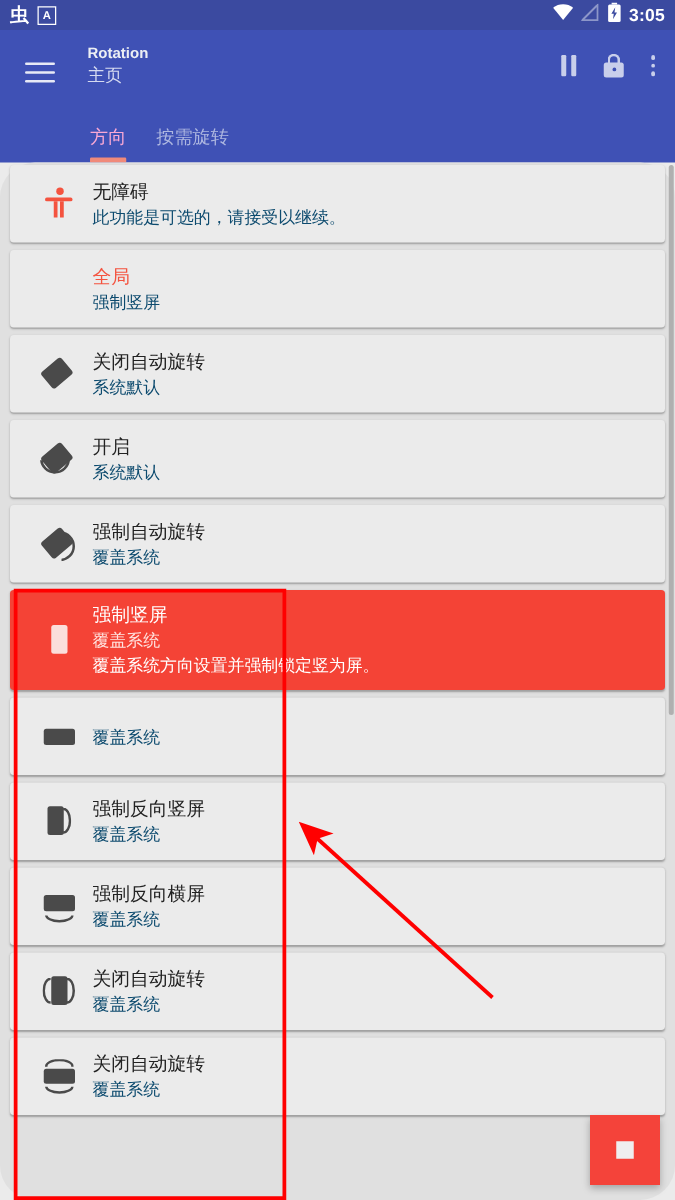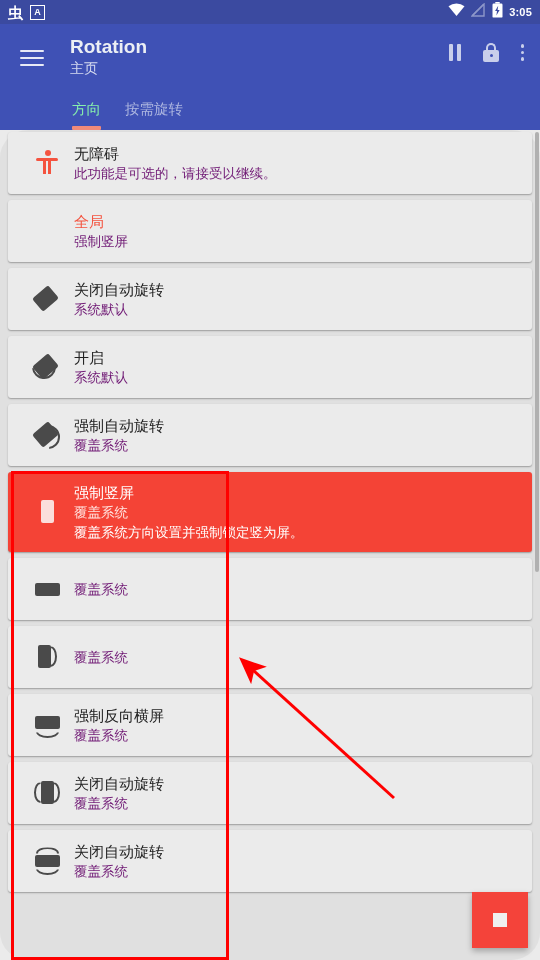--- a/index.html
+++ b/index.html
@@ -26,37 +26,37 @@
     color: #ffffff;
   }
   #statusbar .left { display: flex; align-items: center; gap: 7px; }
   #statusbar .right { margin-left: auto; display: flex; align-items: center; gap: 6px; }
   .sb-glyph { font-size: 15px; line-height: 1; color:#fff; font-weight: 700; }
   .sb-badge {
     width: 15px; height: 15px; border: 1.6px solid #fff;
     display:flex; align-items:center; justify-content:center;
     font-size: 9px; font-weight: 700; color:#fff; line-height:1;
   }
-  .clock { font-size: 11px; font-weight: 700; color: #fff; letter-spacing: .2px; }
+  .clock { font-size: 14px; font-weight: 700; color: #fff; letter-spacing: .2px; }
 
   
   #appbar {
     background: #3f51b5;
     height: 106px;
     position: relative;
   }
   #appbar-top { display: flex; align-items: flex-start; padding: 10px 12px 0 12px; height: 62px; }
   #hamburger {
     width: 40px; height: 40px; margin-top: 4px;
     display: flex; flex-direction: column; justify-content: center; align-items: center; gap: 5px;
     cursor: pointer;
   }
   #hamburger span { display:block; width: 24px; height: 2px; background: #e8eaf6; border-radius: 1px; }
   #titles { margin-left: 18px; padding-top: 2px; }
-  #app-title { font-size: 19px; font-weight: 700; color: #eceff4; line-height: 1.15; }
+  #app-title { font-size: 12px; font-weight: 700; color: #eceff4; line-height: 1.15; }
   #app-subtitle { font-size: 14px; color: #d5daf0; line-height: 1.4; margin-top: 1px; }
   #appbar-actions { margin-left: auto; display: flex; align-items: center; gap: 22px; padding-top: 9px; padding-right: 4px; }
   .act { cursor: pointer; display:flex; align-items:center; justify-content:center; }
   .pause-ic { display:flex; gap: 4px; }
   .pause-ic i { display:block; width: 4px; height: 17px; background: #c9cfeb; border-radius: 1px; }
   .lock-ic { position: relative; width: 16px; height: 19px; }
   .lock-ic .shackle {
     position:absolute; top:0; left:3px; width:10px; height:9px;
     border: 2.3px solid #c9cfeb; border-bottom: none;
     border-radius: 6px 6px 0 0;
@@ -66,21 +66,21 @@
     background: #c9cfeb; border-radius: 2px;
   }
   .lock-ic .hole { position:absolute; bottom:5px; left:7px; width:3px; height:3px; background:#3f51b5; border-radius:50%; }
   .dots-ic { display:flex; flex-direction:column; gap: 3px; align-items:center; }
   .dots-ic i { width: 3.5px; height: 3.5px; background: #c9cfeb; border-radius: 50%; display:block; }
 
   #tabs { display: flex; align-items: flex-end; padding-left: 60px; height: 44px; }
   .tab {
     padding: 0 12px 11px 12px; font-size: 14.5px; cursor: pointer; position: relative;
   }
-  .tab.active { color: #86efac; }
+  .tab.active { color: #f9a8d4; }
   .tab.inactive { color: #aeb7e0; }
   .tab .indicator {
     position: absolute; left: 12px; right: 12px; bottom: 0; height: 4px;
     background: #f08a7a; border-radius: 1px;
   }
 
   
   #list {
     position: absolute; top: 130px; left: 0; right: 0; bottom: 0;
     background: #e0e0e0;
@@ -97,21 +97,21 @@
     padding: 10px 12px;
     min-height: 62px;
     position: relative;
   }
   .card.highlight { background: #f44336; }
   .card .icon-cell {
     width: 54px; min-width: 54px; display:flex; align-items:center; justify-content:center;
   }
   .card .text-cell { flex: 1; min-width: 0; }
   .ttl { font-size: 15px; color: #222; line-height: 1.42; font-weight: 400; }
-  .sub { font-size: 13.5px; color: #701a75; line-height: 1.45; }
+  .sub { font-size: 13.5px; color: #0c4a6e; line-height: 1.45; }
   .desc { font-size: 13.5px; line-height: 1.45; }
   .card.highlight .ttl { color: #ffffff; }
   .card.highlight .sub { color: #ffe3df; }
   .card.highlight .desc { color: #ffffff; }
   .ttl.accent { color: #f4533f; }
   .card.no-icon .text-cell { margin-left: 54px; }
 
   
   .ico { position: relative; }
   
@@ -356,20 +356,21 @@
     </div>
 
     <div class="card">
       <div class="icon-cell">
         <span class="ico ico-port">
           <span class="dev" style="left:7px;"></span>
           <span class="side-arc-r" style="right:6px;"></span>
         </span>
       </div>
       <div class="text-cell">
+        <div class="ttl">强制反向竖屏</div>
         <div class="sub">覆盖系统</div>
       </div>
     </div>
 
     <div class="card">
       <div class="icon-cell">
         <span class="ico ico-land">
           <span class="dev" style="top:5px;"></span>
           <span class="bot-arc"></span>
         </span>

